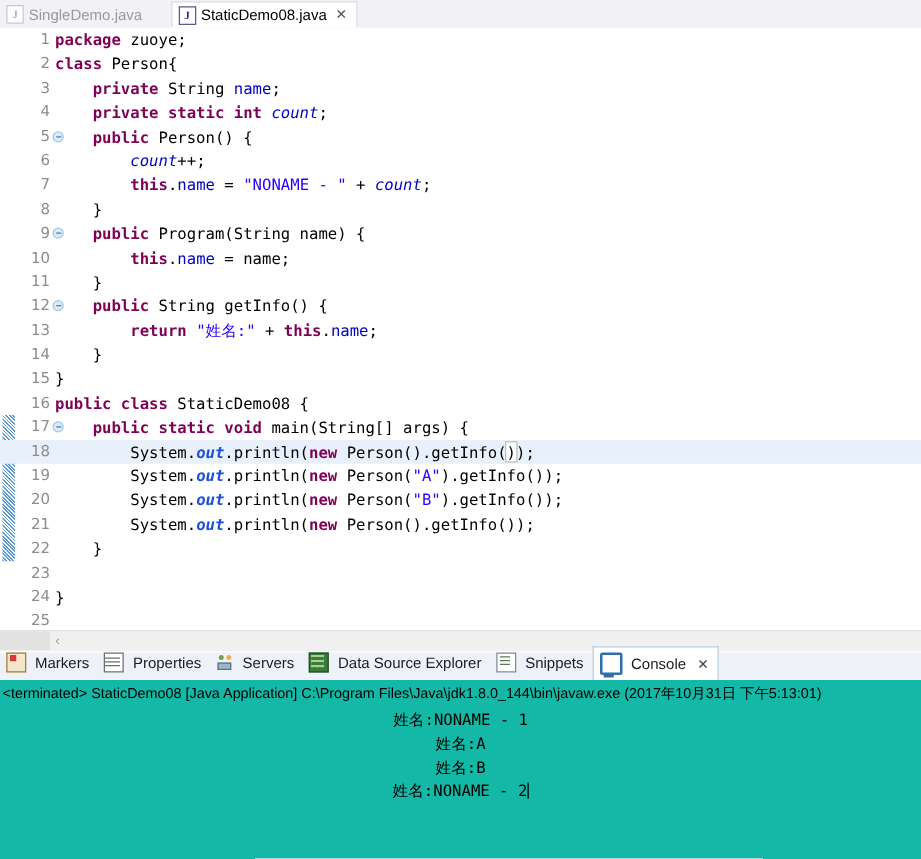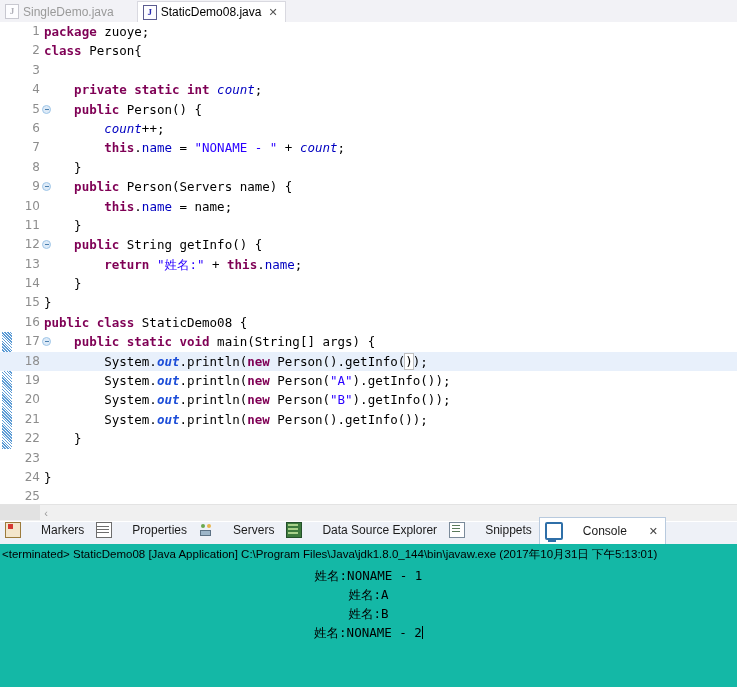--- a/index.html
+++ b/index.html
@@ -189,21 +189,21 @@
     display: flex;
     align-items: flex-end;
   }
   .ctab {
     display: flex;
     align-items: center;
     height: 28px;
     padding: 0 7px 0 5px;
     font-size: 12px;
     color: #1b1b1b;
-    gap: 20px;
+    gap: 7px;
     white-space: nowrap;
     box-sizing: border-box;
   }
   .ctab.active {
     background: #ffffff;
     border-top: 1px solid #b8cade;
     border-left: 1px solid #b8cade;
     border-right: 1px solid #b8cade;
     border-bottom: 1px solid #ffffff;
     margin-bottom: -1px;
@@ -344,27 +344,27 @@
     </div>
   </div>
 
   <div class="editor">
     <div class="change-bar">
       <div class="change-seg" id="change-seg" style="top: 310.4px; height: 116.4px;"></div>
     </div>
     <div class="code-area" id="code-area">
         <div class="row"><div class="gutter">1</div><div class="codetext"><span class="kw">package </span><span class="plain">zuoye;</span></div></div>
         <div class="row"><div class="gutter">2</div><div class="codetext"><span class="kw">class </span><span class="plain">Person{</span></div></div>
-        <div class="row"><div class="gutter">3</div></div>
+        <div class="row"><div class="gutter">3</div><div class="codetext"><span class="plain">    </span><span class="kw">private </span><span class="plain">String </span><span class="fld">name</span><span class="plain">;</span></div></div>
         <div class="row"><div class="gutter">4</div><div class="codetext"><span class="plain">    </span><span class="kw">private static int </span><span class="sfld">count</span><span class="plain">;</span></div></div>
         <div class="row"><div class="gutter">5</div><div class="foldmark"></div><div class="codetext"><span class="plain">    </span><span class="kw">public </span><span class="plain">Person() {</span></div></div>
         <div class="row"><div class="gutter">6</div><div class="codetext"><span class="plain">        </span><span class="sfld">count</span><span class="plain">++;</span></div></div>
         <div class="row"><div class="gutter">7</div><div class="codetext"><span class="plain">        </span><span class="kw">this</span><span class="plain">.</span><span class="fld">name</span><span class="plain"> = </span><span class="str">"NONAME - "</span><span class="plain"> + </span><span class="sfld">count</span><span class="plain">;</span></div></div>
         <div class="row"><div class="gutter">8</div><div class="codetext"><span class="plain">    }</span></div></div>
-        <div class="row"><div class="gutter">9</div><div class="foldmark"></div><div class="codetext"><span class="plain">    </span><span class="kw">public </span><span class="plain">Person(Servers </span><span class="plain">name</span><span class="plain">) {</span></div></div>
+        <div class="row"><div class="gutter">9</div><div class="foldmark"></div><div class="codetext"><span class="plain">    </span><span class="kw">public </span><span class="plain">Program(String </span><span class="plain">name</span><span class="plain">) {</span></div></div>
         <div class="row"><div class="gutter">10</div><div class="codetext"><span class="plain">        </span><span class="kw">this</span><span class="plain">.</span><span class="fld">name</span><span class="plain"> = name;</span></div></div>
         <div class="row"><div class="gutter">11</div><div class="codetext"><span class="plain">    }</span></div></div>
         <div class="row"><div class="gutter">12</div><div class="foldmark"></div><div class="codetext"><span class="plain">    </span><span class="kw">public </span><span class="plain">String getInfo() {</span></div></div>
         <div class="row"><div class="gutter">13</div><div class="codetext"><span class="plain">        </span><span class="kw">return </span><span class="str">"姓名:"</span><span class="plain"> + </span><span class="kw">this</span><span class="plain">.</span><span class="fld">name</span><span class="plain">;</span></div></div>
         <div class="row"><div class="gutter">14</div><div class="codetext"><span class="plain">    }</span></div></div>
         <div class="row"><div class="gutter">15</div><div class="codetext"><span class="plain">}</span></div></div>
         <div class="row"><div class="gutter">16</div><div class="codetext"><span class="kw">public class </span><span class="plain">StaticDemo08 {</span></div></div>
         <div class="row"><div class="gutter">17</div><div class="foldmark"></div><div class="codetext"><span class="plain">    </span><span class="kw">public static void </span><span class="plain">main(String[] </span><span class="plain">args</span><span class="plain">) {</span></div></div>
         <div class="row hl"><div class="gutter">18</div><div class="codetext"><span class="plain">        </span><span class="plain">System.</span><span class="sfldb">out</span><span class="plain">.println(</span><span class="kw">new </span><span class="plain">Person().getInfo(</span><span class="brkt">)</span><span class="plain">);</span></div></div>
         <div class="row"><div class="gutter">19</div><div class="codetext"><span class="plain">        </span><span class="plain">System.</span><span class="sfldb">out</span><span class="plain">.println(</span><span class="kw">new </span><span class="plain">Person(</span><span class="str">"A"</span><span class="plain">).getInfo());</span></div></div>

